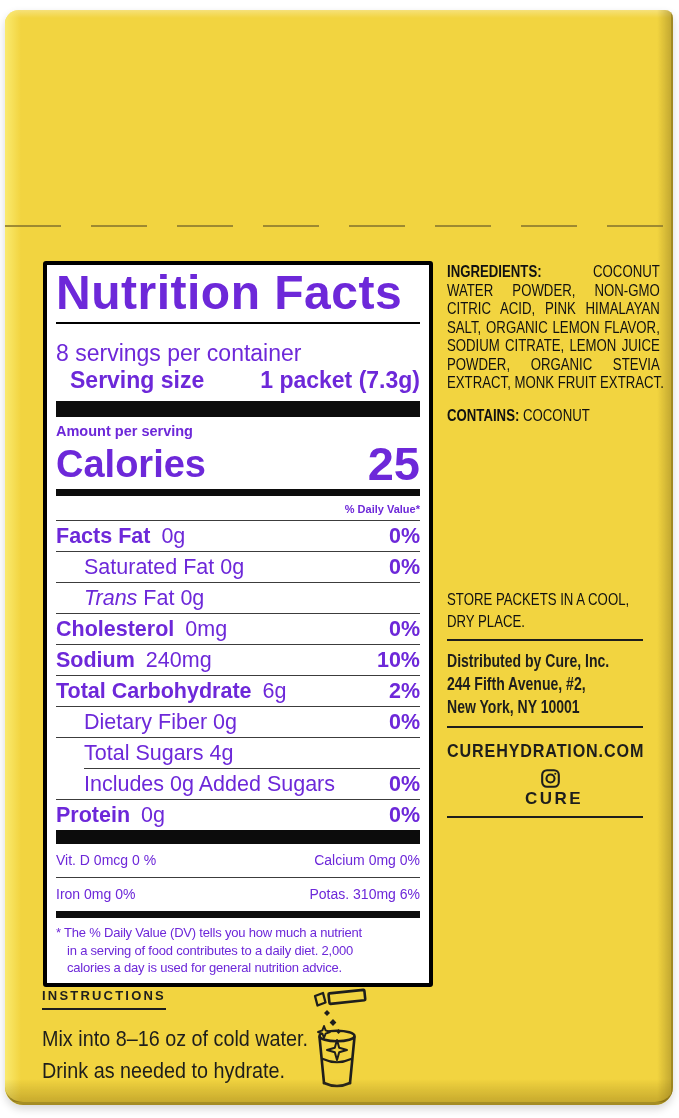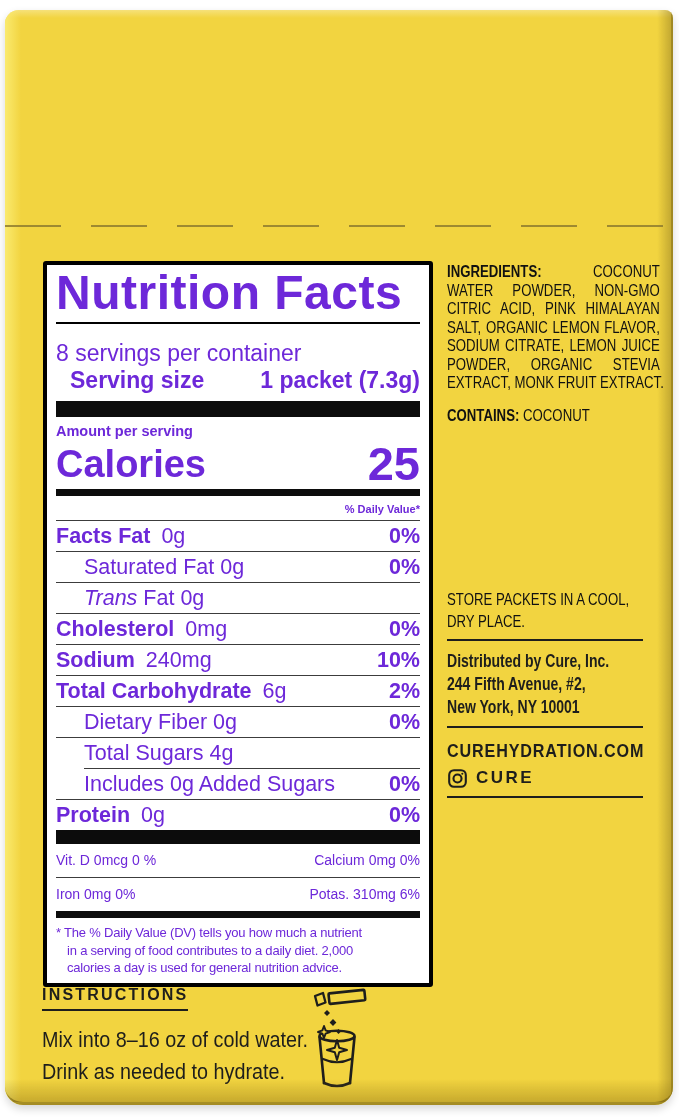--- a/index.html
+++ b/index.html
@@ -77,27 +77,27 @@
   .cond{transform:scaleX(.8);transform-origin:0 0;width:266px;}
   .ing-line{font-size:16.5px;line-height:18.5px;text-align:justify;text-align-last:justify;white-space:nowrap;}
   .ing-line.lastline{text-align-last:left;}
   .contains-line{font-size:16.5px;line-height:19px;margin-top:14px;}
   .store{margin-top:163px;font-size:16.5px;line-height:22px;}
   .sline{border-top:2px solid var(--brand-ink);width:196px;margin-top:7px;}
   .dist{margin-top:9px;font-size:18px;font-weight:bold;line-height:23px;color:var(--brand-ink);
     transform:scaleX(.78);transform-origin:0 0;width:274px;}
   .site{margin-top:13px;font-size:19px;font-weight:bold;letter-spacing:1px;color:var(--brand-ink);
     transform:scaleX(.85);transform-origin:0 0;width:252px;line-height:20px;}
-  .ig-row{margin-top:7px;display:flex;align-items:center;color:var(--brand-ink);}
+  .ig-row{margin-top:7px;display:flex;align-items:center;color:var(--brand-ink);flex-direction:column;}
   .ig-row svg{margin-right:8px;}
   .ig-handle{font-size:17px;font-weight:bold;letter-spacing:2.5px;}
 
   
   .instr{position:absolute;left:37px;top:976px;width:395px;color:var(--brand-ink);}
-  .instr-head{display:inline-block;font-size:16px;font-weight:bold;letter-spacing:2.2px;
+  .instr-head{display:inline-block;font-size:13px;font-weight:bold;letter-spacing:2.2px;
     border-bottom:2.5px solid var(--brand-ink);padding-bottom:5px;}
   .instr-line{font-size:21.5px;line-height:32px;transform:scaleX(.92);transform-origin:0 0;width:340px;}
   .instr-line.first{margin-top:13px;}
   .hydrate-icon{position:absolute;left:265px;top:0px;}
 </style>
 </head>
 <body>
 
 <div class="box">
   <div class="edge-top"></div>

